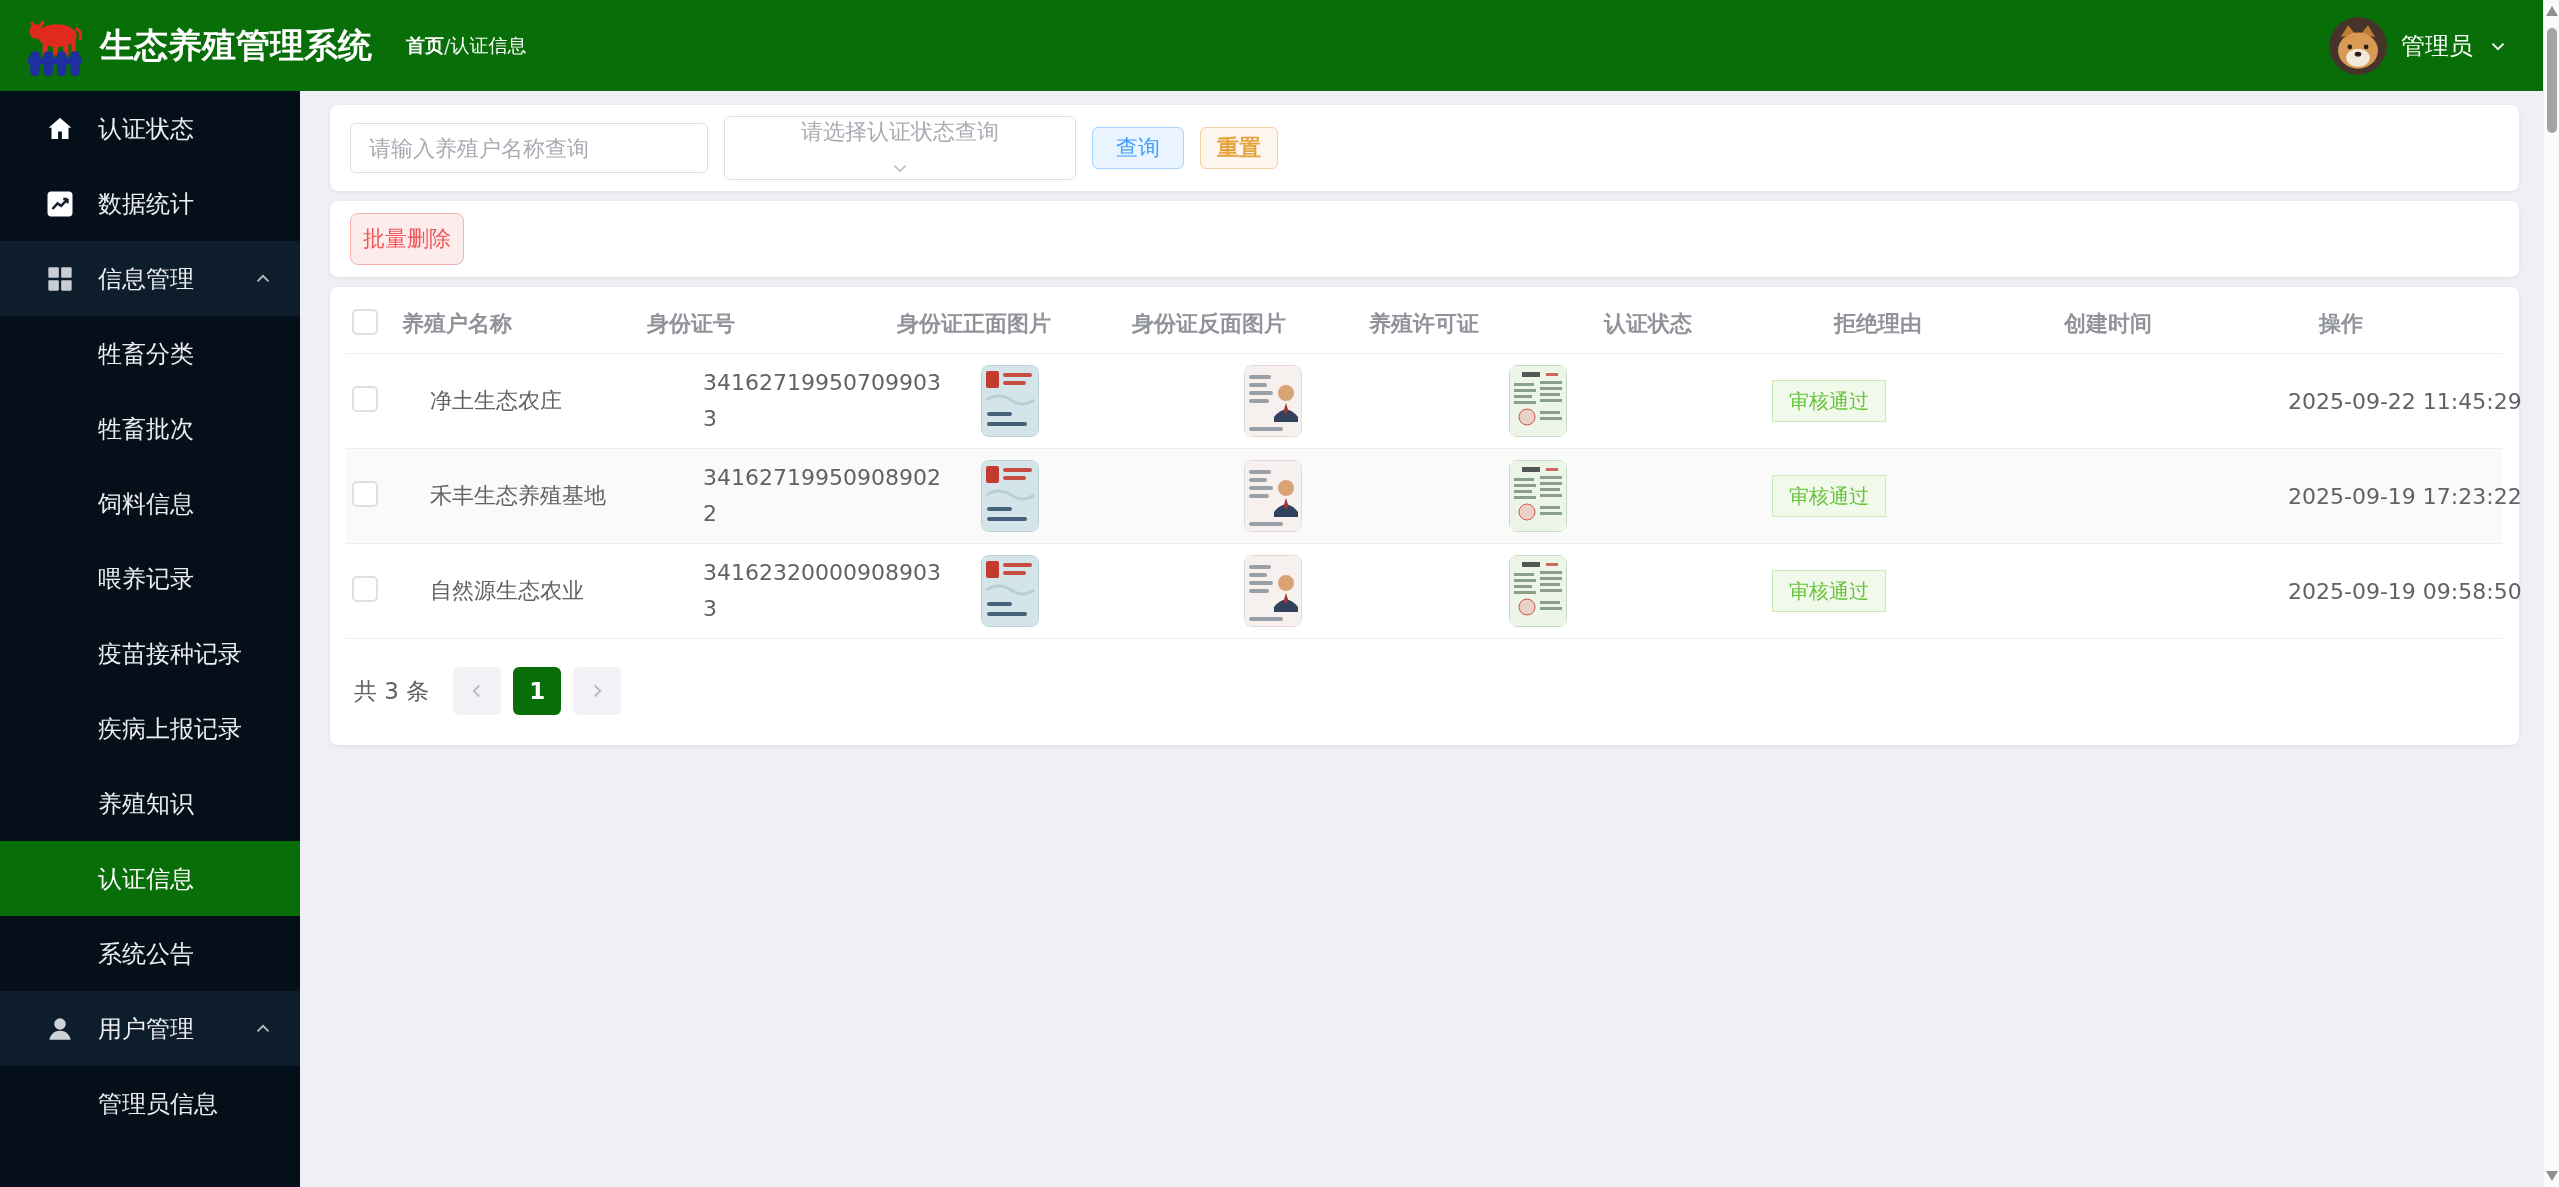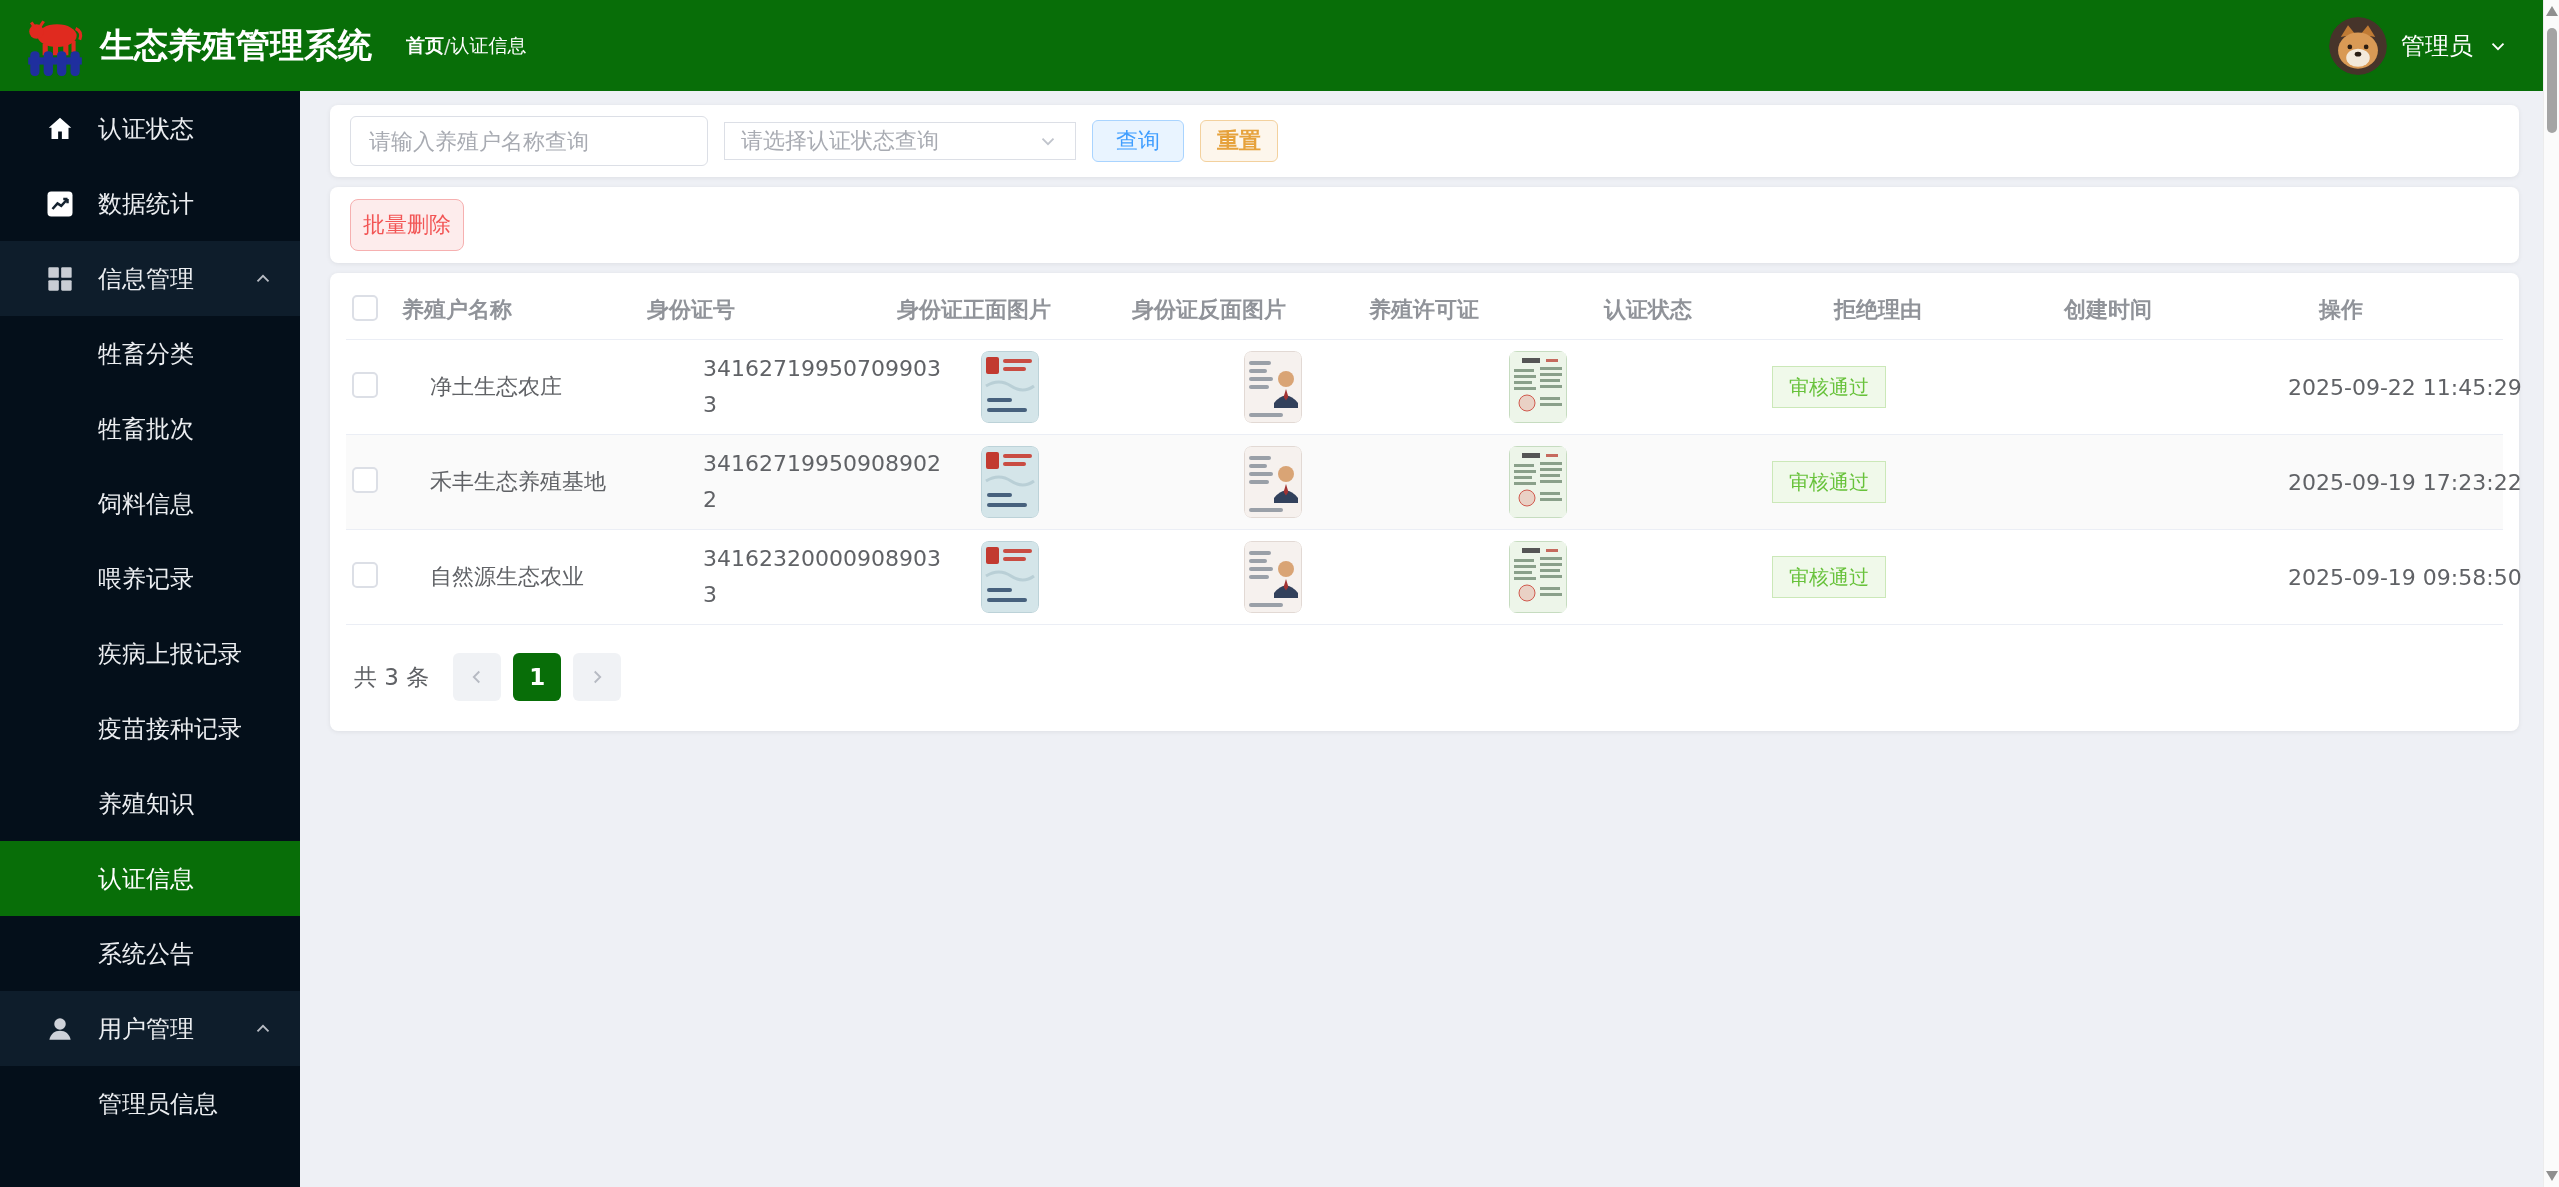--- a/index.html
+++ b/index.html
@@ -31,22 +31,22 @@
   
   .main{position:absolute;left:300px;top:91px;right:0;bottom:0;background:#eef0f5;
         padding:14px 40px 0 30px;box-sizing:border-box;overflow:hidden;}
   .card{background:#fff;border-radius:8px;box-shadow:0 1px 5px rgba(0,0,0,.07);}
 
   .filter-card{padding:11px 20px;display:flex;align-items:center;gap:16px;margin-bottom:10px;}
   .text-input{width:358px;height:50px;border:1px solid #dcdfe6;border-radius:6px;padding:0 18px;
               font-size:22px;color:#606266;box-sizing:border-box;outline:none;background:#fff;
               font-family:inherit;}
   .text-input::placeholder{color:#a8abb2;}
-  .select{width:352px;height:38px;border:1px solid #dcdfe6;border-radius:0;display:flex;align-items:center;
-          justify-content:space-between;padding:0 16px;box-sizing:border-box;cursor:pointer;background:#fff;}
+  .select{width:352px;height:64px;border:1px solid #dcdfe6;border-radius:6px;display:flex;align-items:center;
+          justify-content:space-between;padding:0 16px;box-sizing:border-box;cursor:pointer;background:#fff;flex-direction:column;}
   .select .ph{color:#a8abb2;font-size:22px;}
   .btn{height:42px;border-radius:6px;font-size:22px;display:inline-flex;align-items:center;justify-content:center;
        border:1px solid transparent;cursor:pointer;font-family:inherit;box-sizing:border-box;}
   .btn-search{width:92px;background:#e9f4ff;border-color:#a9d4ff;color:#409eff;}
   .btn-reset{width:78px;background:#fdf6ec;border-color:#f3d19e;color:#e6a23c;font-weight:bold;}
 
   .toolbar-card{padding:12px 20px;margin-bottom:10px;}
   .btn-batch{width:114px;height:52px;background:#fdecec;border-color:#f6b0b0;color:#f25555;border-radius:8px;}
 
   .table-card{padding:8px 16px 30px;}
@@ -182,24 +182,24 @@
     <div class="side-item sub-item">
       <span>牲畜批次</span>
       </div>
     <div class="side-item sub-item">
       <span>饲料信息</span>
       </div>
     <div class="side-item sub-item">
       <span>喂养记录</span>
       </div>
     <div class="side-item sub-item">
+      <span>疫苗接种记录</span>
+      </div>
+    <div class="side-item sub-item">
       <span>疾病上报记录</span>
-      </div>
-    <div class="side-item sub-item">
-      <span>疫苗接种记录</span>
       </div>
     <div class="side-item sub-item">
       <span>养殖知识</span>
       </div>
     <div class="side-item sub-item active">
       <span>认证信息</span>
       </div>
     <div class="side-item sub-item">
       <span>系统公告</span>
       </div>

